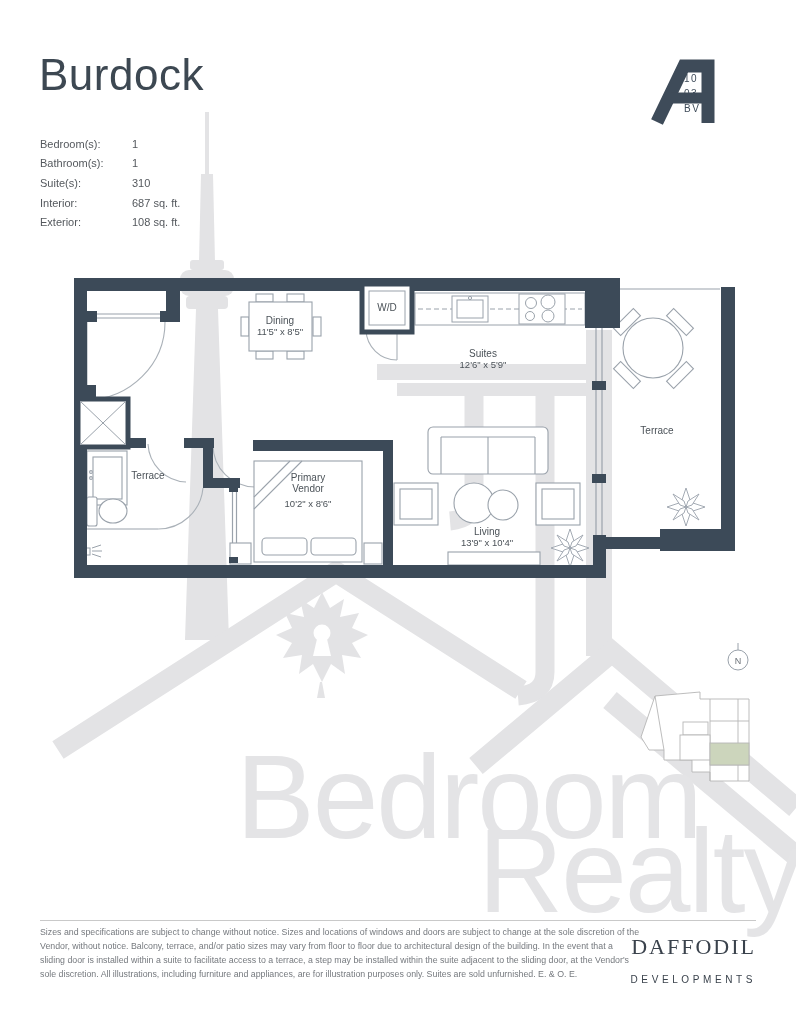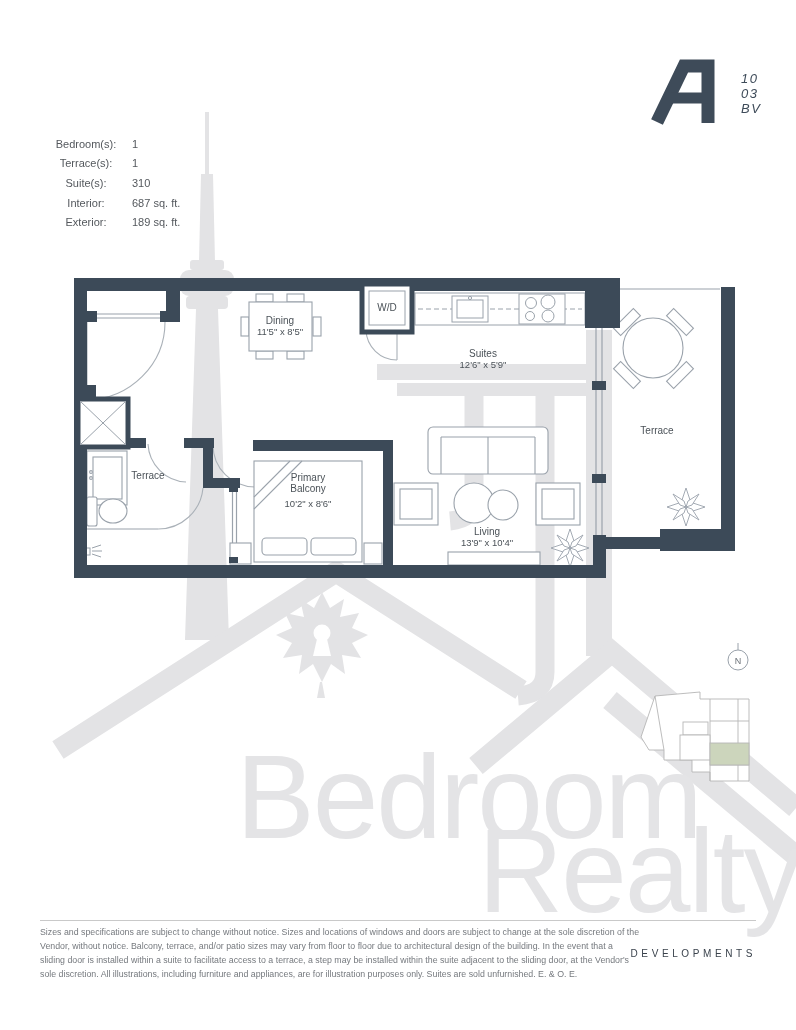--- a/index.html
+++ b/index.html
@@ -2,25 +2,25 @@
 <html><head>
 <meta charset="utf-8">
 <style>
   html,body{margin:0;padding:0;background:#f2f2f2;}
   .page{position:relative;width:796px;height:1030px;background:#ffffff;overflow:hidden;
         font-family:"Liberation Sans","DejaVu Sans",sans-serif;margin:0 auto;}
   .layer{position:absolute;left:0;top:0;width:796px;height:1030px;}
   
   .title{position:absolute;left:39px;top:50px;font-size:44px;letter-spacing:.5px;color:#3d4852;}
   .specs{position:absolute;left:40px;top:134px;font-size:11px;color:#54585d;}
-  .spec-row{display:flex;height:19.6px;align-items:center;text-align:center;}
+  .spec-row{display:flex;height:19.6px;align-items:center;}
   .spec-label{width:92px;}
   .badge{position:absolute;left:650px;top:58px;width:110px;height:70px;}
-  .badge-stack{position:absolute;left:741px;top:71px;font-size:13px;line-height:15.2px;
-               letter-spacing:1.5px;color:#3e4b59;font-style:italic;}
+  .badge-stack{position:absolute;left:684px;top:71px;font-size:10px;line-height:15.2px;
+               letter-spacing:1.5px;color:#3e4b59;}
   
   .wm-word{position:absolute;color:#e4e4e6;font-size:118px;line-height:1;letter-spacing:-2px;z-index:1;}
   #wm1{left:33px;top:648px;}
   #wm2{left:236px;top:738px;}
   #wm3{left:478px;top:812px;}
   
   .plan-label{position:absolute;transform:translateX(-50%);font-size:10px;color:#4b5258;
               white-space:nowrap;z-index:3;text-align:center;}
   .plan-dims{font-size:9.5px;}
   
@@ -64,41 +64,42 @@
       <path fill="#e3e3e5" d="M322,592 l8,16 14,-9 -4,18 19,-4 -7,15 16,7 -16,8 9,15 -19,-3 3,19 -14,-10 -9,18 -9,-18 -14,10 3,-19 -19,3 9,-15 -16,-8 16,-7 -7,-15 19,4 -4,-18 14,9 z"></path>
       <path fill="#e3e3e5" d="M320,682 l2,0 3,16 -8,0 z"></path>
       <circle cx="322" cy="633" r="8.5" fill="#ffffff"></circle>
       <polygon points="317,639 327,639 331,656 313,656" fill="#ffffff"></polygon>
     </g>
   </svg>
 
   <div class="wm-word" id="wm2">Bedroom</div>
   <div class="wm-word" id="wm3">Realty</div>
 
+  <div class="title">Burdock</div>
 
   <div class="specs">
     <div class="spec-row">
       <span class="spec-label">Bedroom(s):</span>
       <span>1</span>
       </div>
     <div class="spec-row">
-      <span class="spec-label">Terrace(s):</span>
+      <span class="spec-label">Bathroom(s):</span>
       <span>1</span>
       </div>
     <div class="spec-row">
       <span class="spec-label">Suite(s):</span>
       <span>310</span>
       </div>
     <div class="spec-row">
       <span class="spec-label">Interior:</span>
       <span>687 sq. ft.</span>
       </div>
     <div class="spec-row">
       <span class="spec-label">Exterior:</span>
-      <span>189 sq. ft.</span>
+      <span>108 sq. ft.</span>
       </div>
   </div>
 
   <svg class="badge" viewBox="650 58 110 70">
     <g stroke="#3e4b59" stroke-width="13" fill="none">
       <path d="M 657,122 L 684,66 L 708,66 L 708,123"></path>
       <path d="M 671,98 L 708,98" stroke-width="11"></path>
     </g>
   </svg>
   <div class="badge-stack">
@@ -308,33 +309,34 @@
   </div>
   <div class="plan-label" style="left:483px;top:348px">
     <div>Suites</div>
     <div class="plan-dims">12'6" x 5'9"</div>
   </div>
   <div class="plan-label" style="left:148px;top:470px">
     <div>Terrace</div>
   </div>
   <div class="plan-label" style="left:308px;top:472px">
     <div>Primary</div>
-    <div>Balcony</div>
+    <div>Vendor</div>
     <div class="plan-dims" style="margin-top:4px">10'2" x 8'6"</div>
   </div>
   <div class="plan-label" style="left:487px;top:526px">
     <div>Living</div>
     <div class="plan-dims">13'9" x 10'4"</div>
   </div>
   <div class="plan-label" style="left:657px;top:425px">
     <div>Terrace</div>
   </div>
   <div class="plan-label" style="left:387px;top:302px">
     <div>W/D</div>
   </div>
 
   <div class="footer-rule"></div>
   <div class="disclaimer">Sizes and specifications are subject to change without notice. Sizes and locations of windows and doors are subject to change at the sole discretion of the Vendor, without notice. Balcony, terrace, and/or patio sizes may vary from floor to floor due to architectural design of the building. In the event that a sliding door is installed within a suite to facilitate access to a terrace, a step may be installed within the suite adjacent to the sliding door, at the Vendor's sole discretion. All illustrations, including furniture and appliances, are for illustration purposes only. Suites are sold unfurnished. E. &amp; O. E.</div>
   <div class="developer">
+    <div class="developer-name">DAFFODIL</div>
     <div class="developer-sub">DEVELOPMENTS</div>
   </div>
 
 </div>
 
 </body></html>

